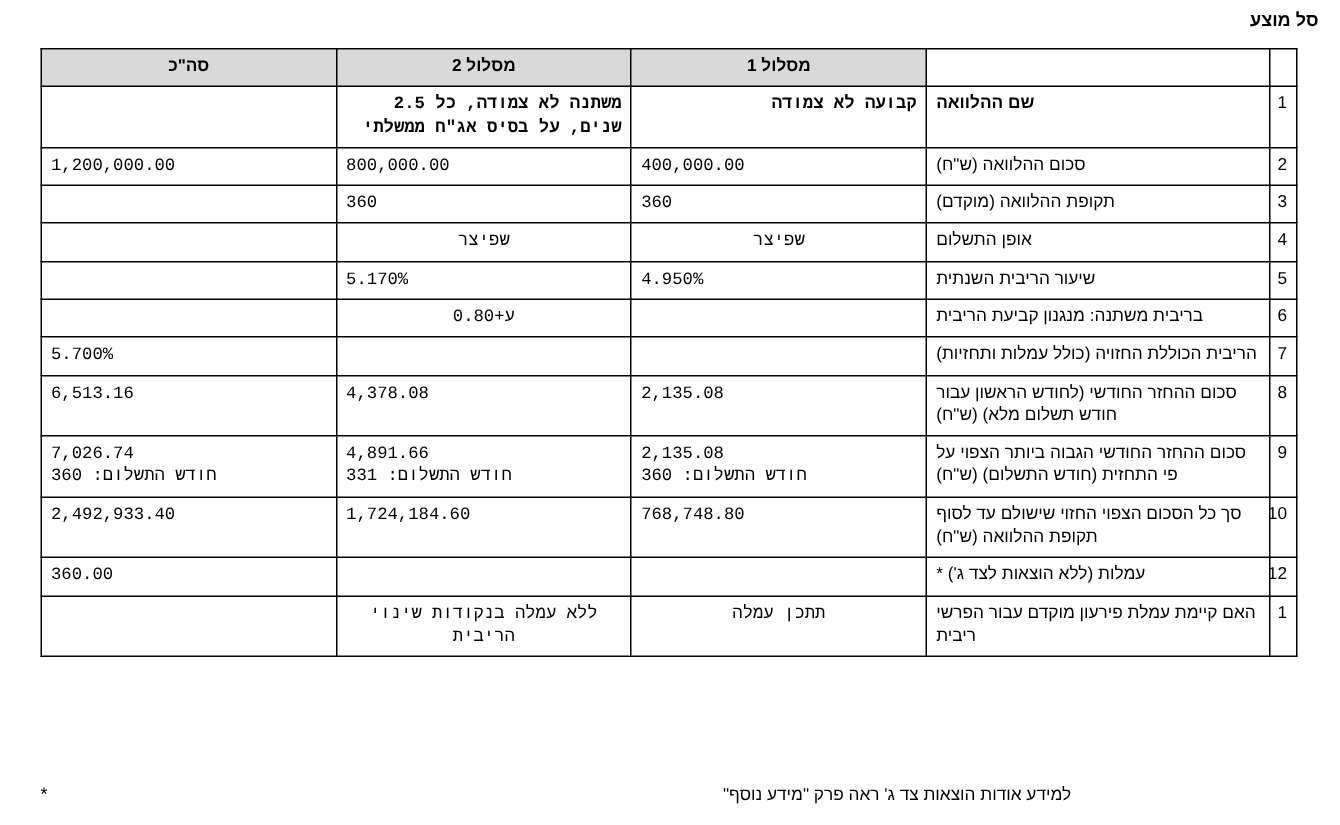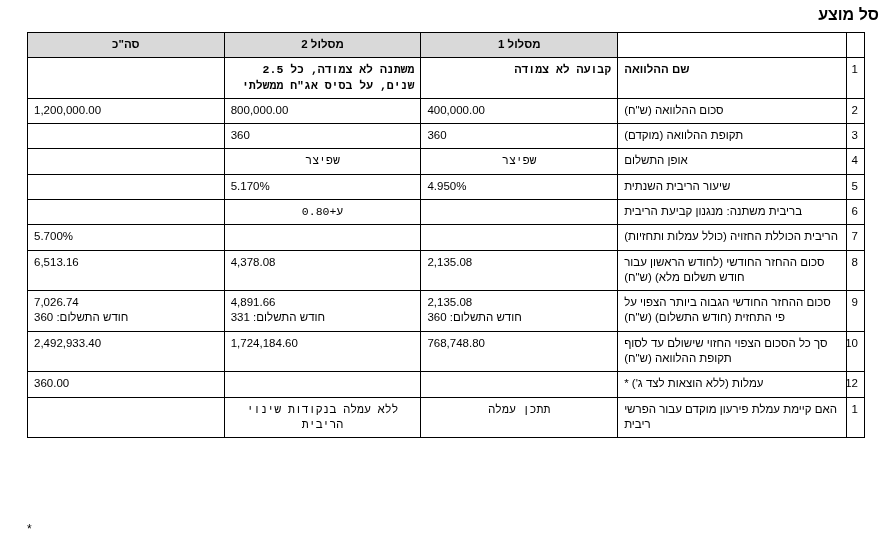--- a/index.html
+++ b/index.html
@@ -18,21 +18,21 @@
   .page {
     width: 893px;
     height: 550px;
     position: relative;
     box-sizing: border-box;
   }
   .doc-title {
     position: absolute;
     top: 6px;
     right: 14px;
-    font-size: 16px;
+    font-size: 12px;
     font-weight: bold;
     direction: rtl;
     text-align: left;
   }
   table.offer-table {
     position: absolute;
     top: 32px;
     right: 28px;
     width: 838px;
     border-collapse: collapse;
@@ -88,21 +88,21 @@
     direction: rtl;
     font-weight: bold;
     font-size: 11.5px;
   }
   td.label-cell.normal {
     font-weight: normal;
   }
   td.val {
     text-align: left;
     direction: ltr;
-    font-family: Liberation Sans, sans-serif;
+    font-family: Liberation Mono, monospace;
     font-size: 11.5px;
     white-space: pre-line;
   }
   td.val.wrap-he {
     direction: rtl;
     text-align: right;
     font-family: "Liberation Mono", monospace;
     white-space: normal;
     font-weight: bold;
   }
@@ -247,16 +247,17 @@
         <td class="val center-he">תתכן עמלה</td>
         <td class="val center-he">ללא עמלה בנקודות שינוי הריבית</td>
         <td class="val"></td>
       </tr>
     </tbody>
   </table>
 
   <div class="footnote">
     <div class="fn-line">
       <span class="fn-star">*</span>
+      <span class="fn-body">למידע אודות הוצאות צד ג' ראה פרק "מידע נוסף"</span>
     </div>
   </div>
 
 </div>
 
 </body></html>

